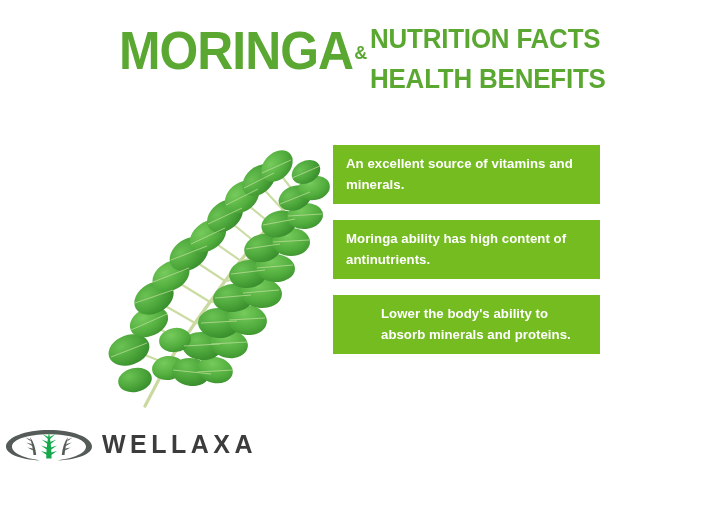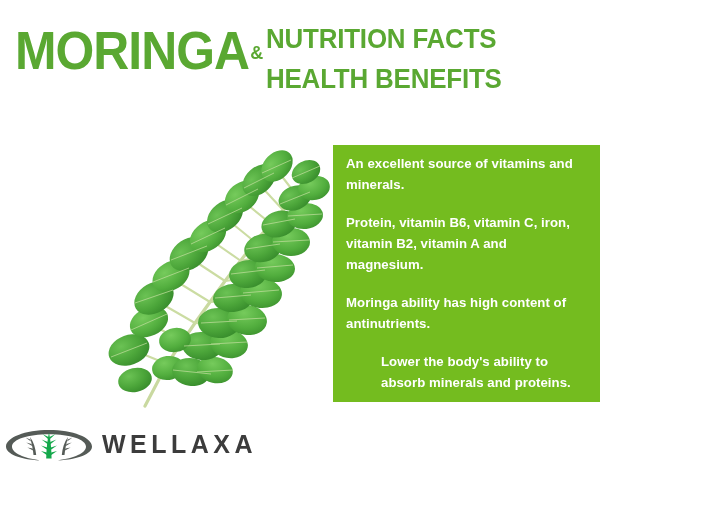--- a/index.html
+++ b/index.html
@@ -25,21 +25,21 @@
   
   .header {
     position: absolute;
     left: 0;
     top: 24px;
     width: 720px;
     height: 62px;
     display: flex;
     flex-direction: row;
     align-items: flex-start;
-    justify-content: flex-start;
+    justify-content: center;
   }
   .title-main {
     font-family: "Liberation Sans", sans-serif;
     font-weight: bold;
     font-size: 53px;
     line-height: 54px;
     letter-spacing: -1px;
     color: #5AA832;
     transform: scaleX(0.94);
     transform-origin: right top;
@@ -96,21 +96,21 @@
     position: absolute;
     left: 333px;
     top: 145px;
     width: 267px;
   }
   .fact-box {
     background: #74BC1F;
     color: #ffffff;
     box-sizing: border-box;
     padding: 8px 13px 9px 13px;
-    margin-bottom: 0;
+    margin-bottom: 16px;
     font-family: "Liberation Sans", sans-serif;
     font-size: 13.2px;
     font-weight: bold;
     line-height: 21px;
     letter-spacing: 0.05px;
   }
   .fact-box:last-child { margin-bottom: 0; padding-left: 48px; }
 
   
   .logo {
@@ -257,21 +257,20 @@
         <path d="M139 70 L169 55"></path>
         <path d="M157 55 L186 42"></path>
         <path d="M175 86 L205 74"></path>
         <path d="M187 60 L215 48"></path>
       </g>
     </svg>
   </div>
 
   <div class="facts">
     <div class="fact-box">An excellent source of vitamins and minerals.</div>
-    <div class="fact-box">Protein, vitamin B6, vitamin C, iron, vitamin B2, vitamin A and magnesium.</div>
     <div class="fact-box">Moringa ability has high content of antinutrients.</div>
     <div class="fact-box">Lower the body's ability to absorb minerals and proteins.</div>
   </div>
 
   <div class="logo">
     <svg class="logo-mark" viewBox="0 0 98 34" xmlns="http://www.w3.org/2000/svg">
 
       <path d="M49 2 C25 2 6 9.5 6 18.5 C6 26 20 31.5 40 32.4 C24 30.2 12 25.2 12 18.6 C12 11.4 28 6.2 49 6.2 C70 6.2 86 11.4 86 18.6 C86 25.2 74 30.2 58 32.4 C78 31.5 92 26 92 18.5 C92 9.5 73 2 49 2 Z" fill="#555B57"></path>
 
       <path d="M30 9 C31.5 15 33 21 33.5 27 L36.2 27 C35.6 20.5 33.8 14 30 9 Z" fill="#555B57"></path>

